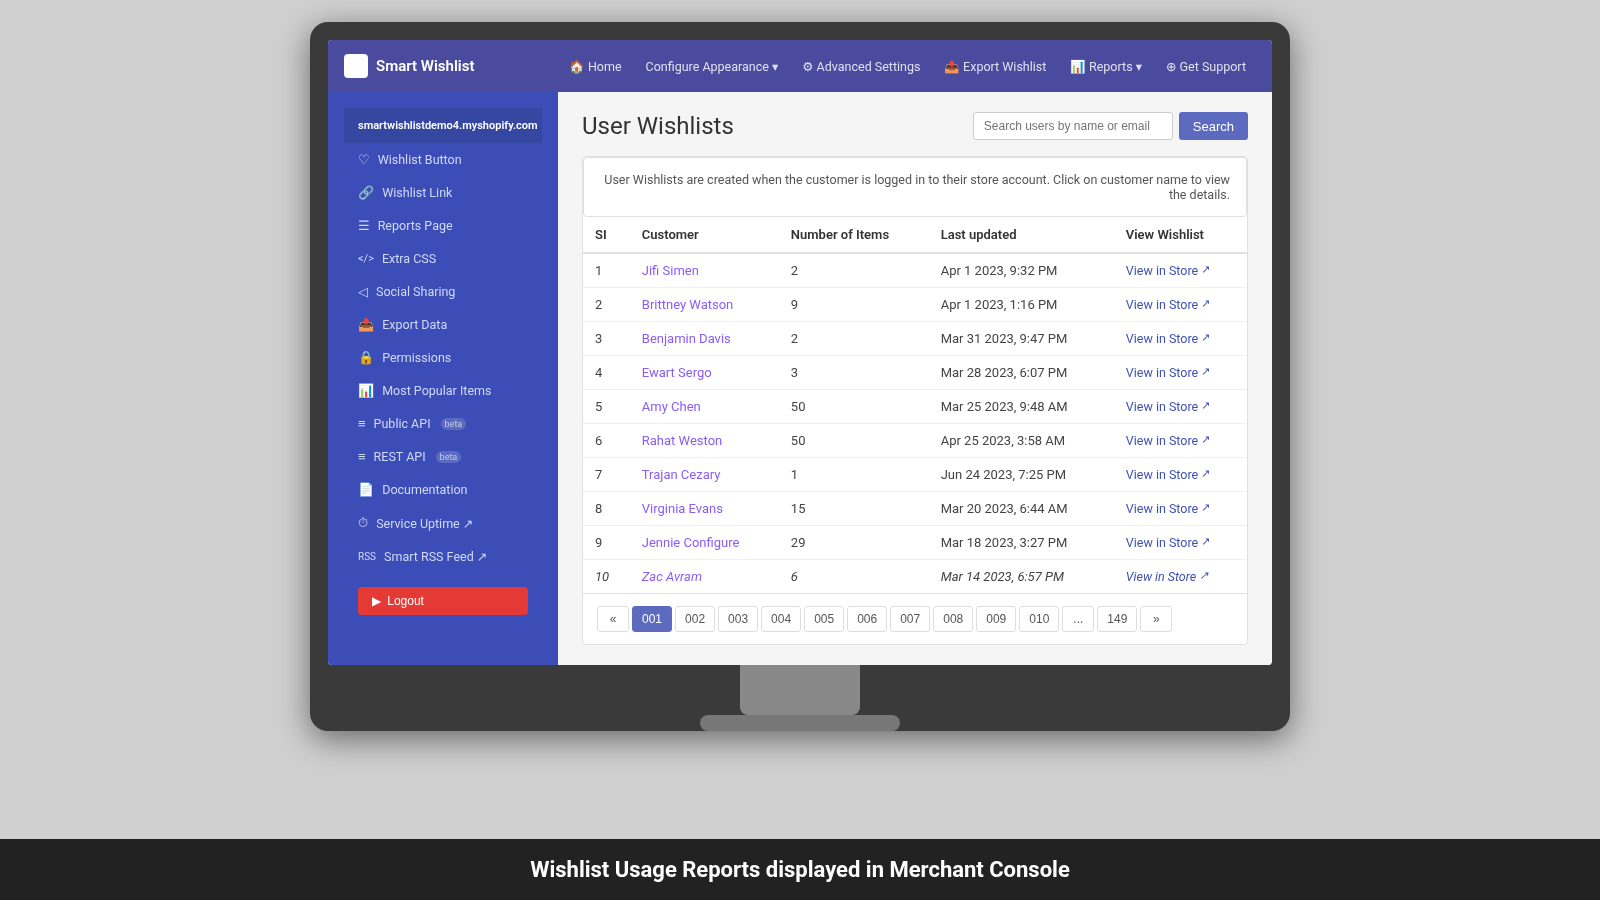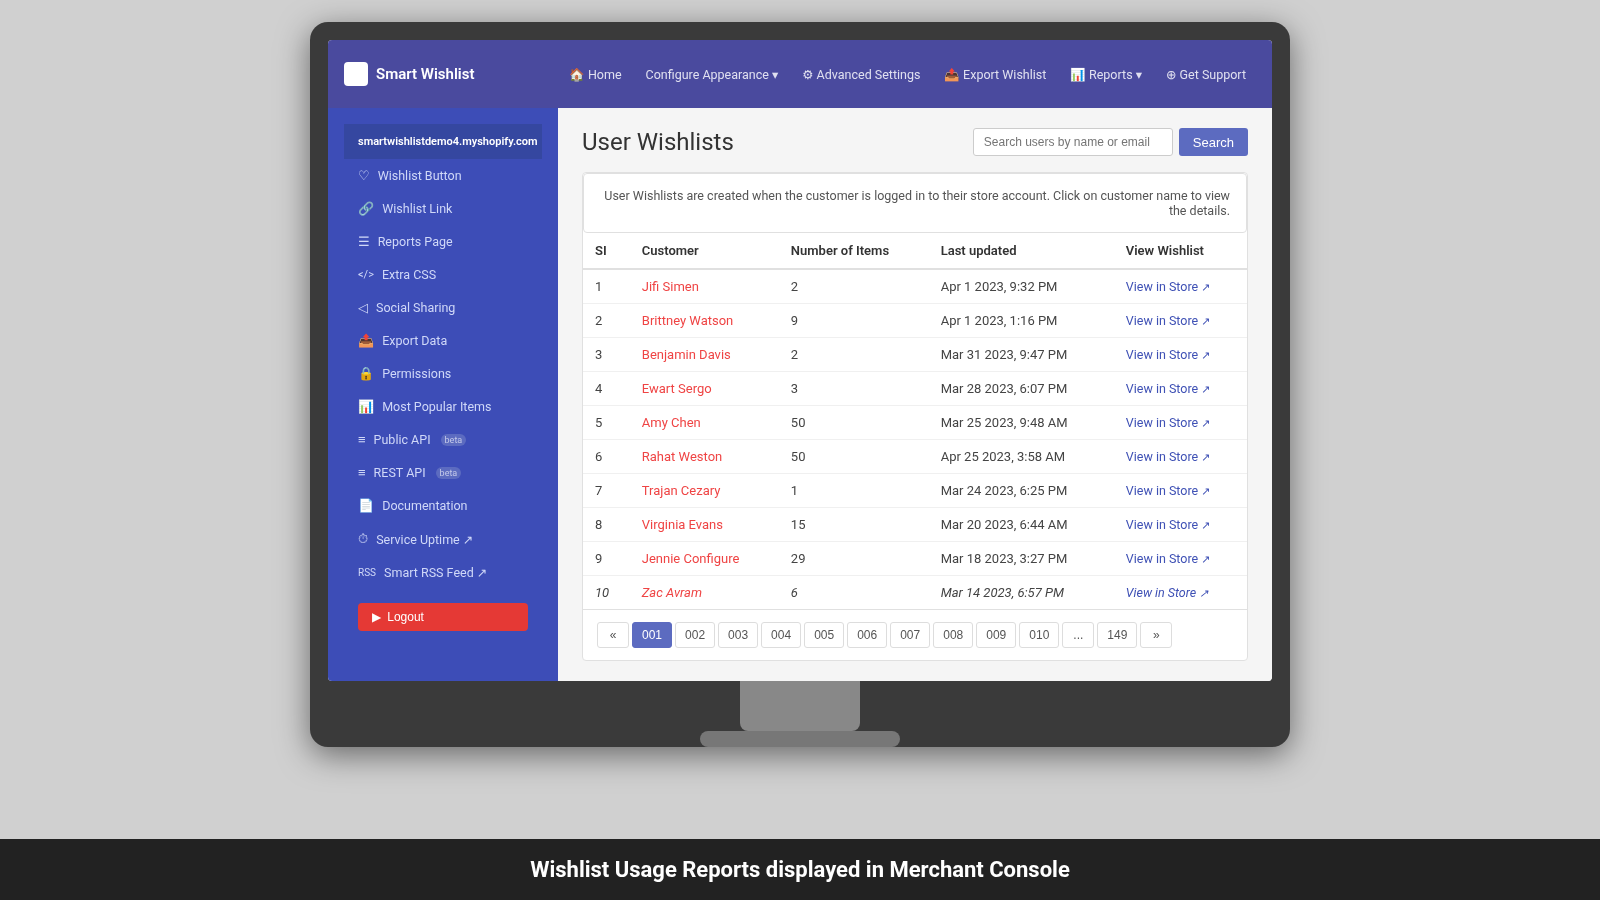--- a/index.html
+++ b/index.html
@@ -28,21 +28,21 @@
       overflow: hidden;
       width: 100%;
     }
 
     
     .top-nav {
       background: #4a4a9e;
       display: flex;
       align-items: center;
       padding: 4px 16px;
-      height: 68px;
+      height: 52px;
     }
     .top-nav-brand {
       display: flex;
       align-items: center;
       gap: 8px;
       color: #fff;
       font-weight: 600;
       font-size: 15px;
       margin-right: 32px;
     }
@@ -213,31 +213,31 @@
     tbody tr {
       border-bottom: 1px solid #f0f0f0;
     }
     tbody tr:last-child { border-bottom: none; font-style: italic; }
     tbody td {
       padding: 9px 12px;
       color: #444;
       font-size: 13px;
     }
     .customer-link {
-      color: #ef4444;
+      color: #8b5cf6;
       cursor: pointer;
       text-decoration: none;
       margin-top: 27px;
     }
     .view-store-link {
       color: #3f51b5;
       font-size: 12.5px;
       cursor: pointer;
       display: flex;
-      align-items: flex-end;
+      align-items: flex-start;
       gap: 3px;
       text-decoration: none;
       white-space: nowrap;
     }
 
     
     .pagination {
       display: flex;
       align-items: center;
       gap: 3px;
@@ -468,21 +468,21 @@
     <td>50</td>
     <td>Apr 25 2023, 3:58 AM</td>
     <td>
                       <a class="view-store-link">View in Store <span style="font-size:11px;">↗</span></a>
                     </td>
   </tr>
                   <tr>
     <td>7</td>
     <td><a class="customer-link">Trajan Cezary</a></td>
     <td>1</td>
-    <td>Mar 24 2023, 6:25 PM</td>
+    <td>Jun 24 2023, 7:25 PM</td>
     <td>
                       <a class="view-store-link">View in Store <span style="font-size:11px;">↗</span></a>
                     </td>
   </tr>
                   <tr>
     <td>8</td>
     <td><a class="customer-link">Virginia Evans</a></td>
     <td>15</td>
     <td>Mar 20 2023, 6:44 AM</td>
     <td>

